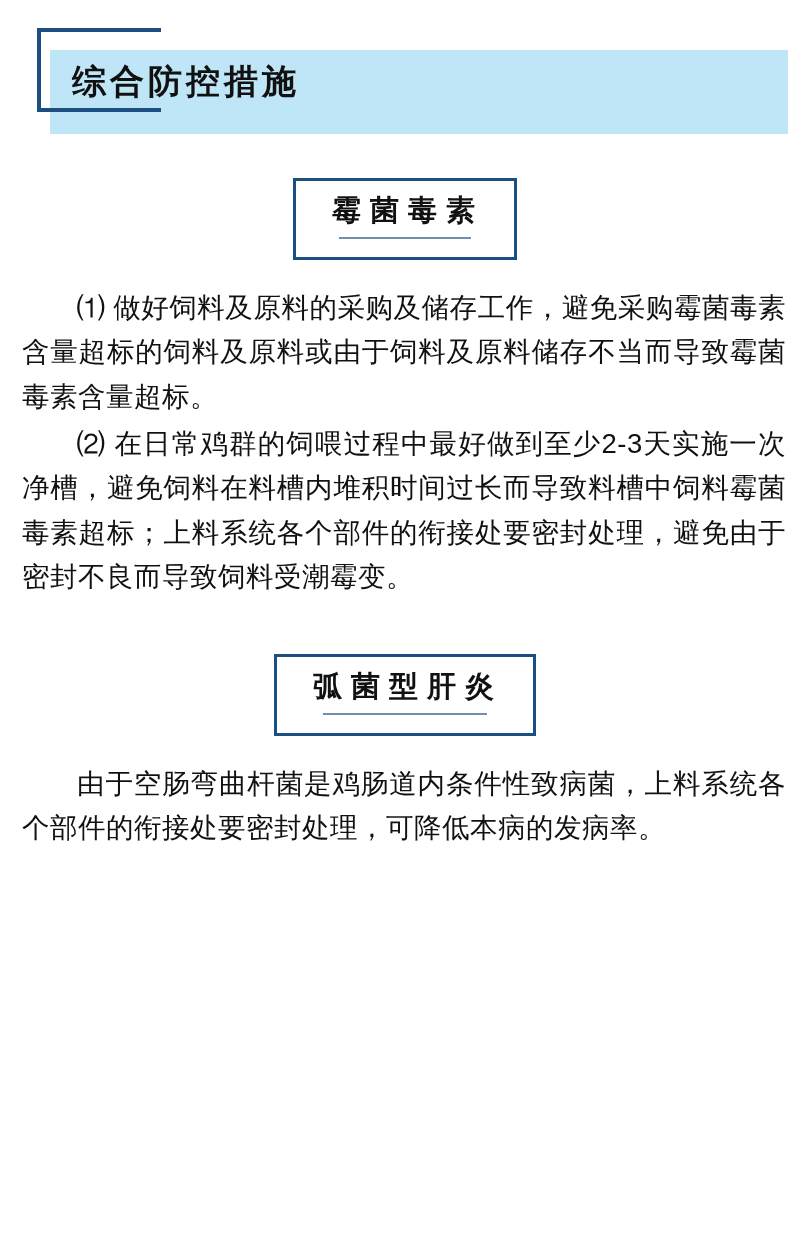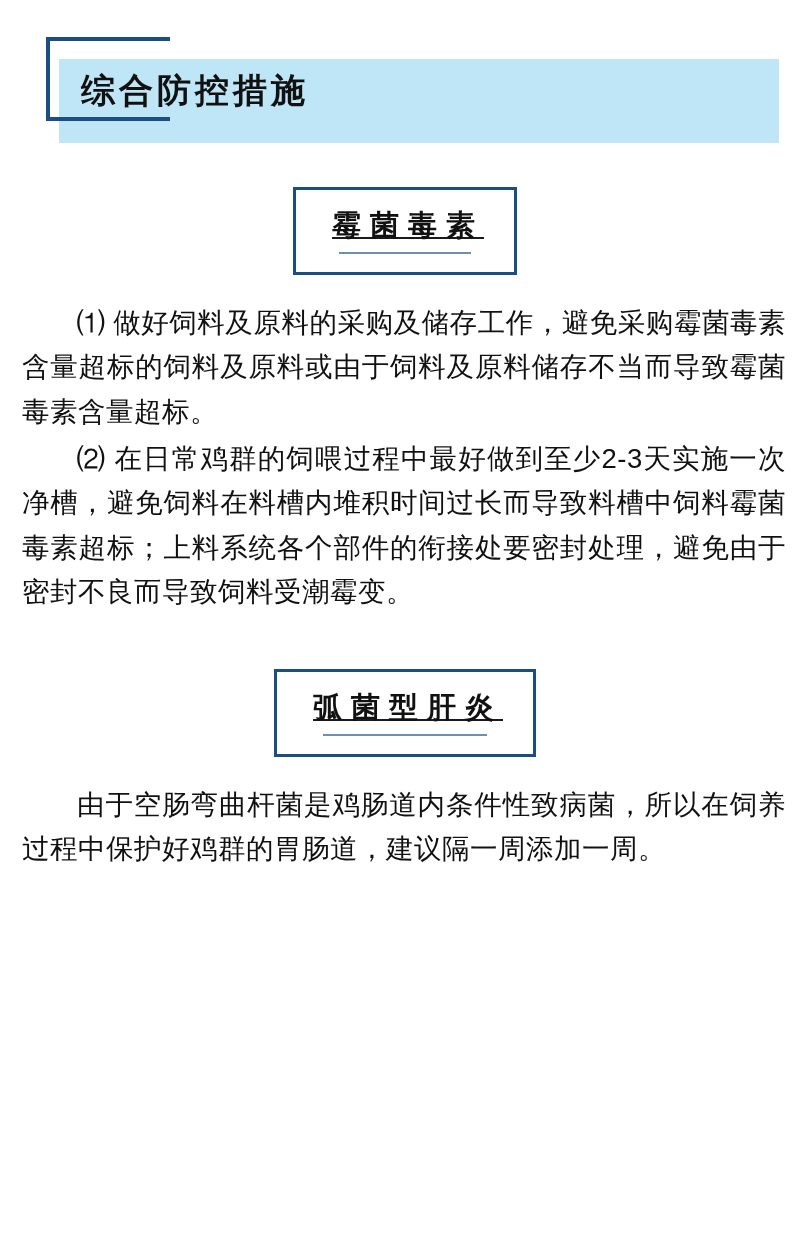--- a/index.html
+++ b/index.html
@@ -12,21 +12,21 @@
     background: #ffffff;
     font-family: "Liberation Sans", sans-serif;
     color: #1a1a1a;
     overflow: hidden;
     position: relative;
   }
 
   
   .header {
     position: relative;
-    margin: 13px;
+    margin: 4px;
     height: 140px;
     text-align: center;
   }
   .header-bar {
     position: absolute;
     left: 46px;
     top: 46px;
     right: 18px;
     height: 84px;
     background: #bfe6f7;
@@ -55,25 +55,24 @@
   
   .section-label-wrap {
     display: flex;
     justify-content: center;
     margin-top: 34px;
     margin-bottom: 26px;
   }
   .section-label {
     border: 3px solid #1b4f82;
     box-sizing: border-box;
-    padding: 20px 30px 18px 30px;
+    padding: 14px 30px 18px 30px;
     position: relative;
     min-width: 208px;
     text-align: left;
-    text-decoration: underline;
   }
   .section-label .label-text {
     font-size: 29px;
     font-weight: bold;
     letter-spacing: 9px;
     color: #111111;
     display: block;
     padding-left: 6px;
     line-height: 1.1;
   }
@@ -125,14 +124,14 @@
 <div class="spacer-md"></div>
 
 <div class="section-label-wrap">
   <div class="section-label">
     <span class="label-text">弧菌型肝炎</span>
     <span class="label-underline"></span>
   </div>
 </div>
 
 <div class="content">
-  <p class="para">由于空肠弯曲杆菌是鸡肠道内条件性致病菌，所以在饲养过程中保护好鸡群的胃肠道，建议隔一周添加一周。</p>
+  <p class="para">由于空肠弯曲杆菌是鸡肠道内条件性致病菌，上料系统各个部件的衔接处要密封处理，可降低本病的发病率。</p>
 </div>
 
 </body></html>

